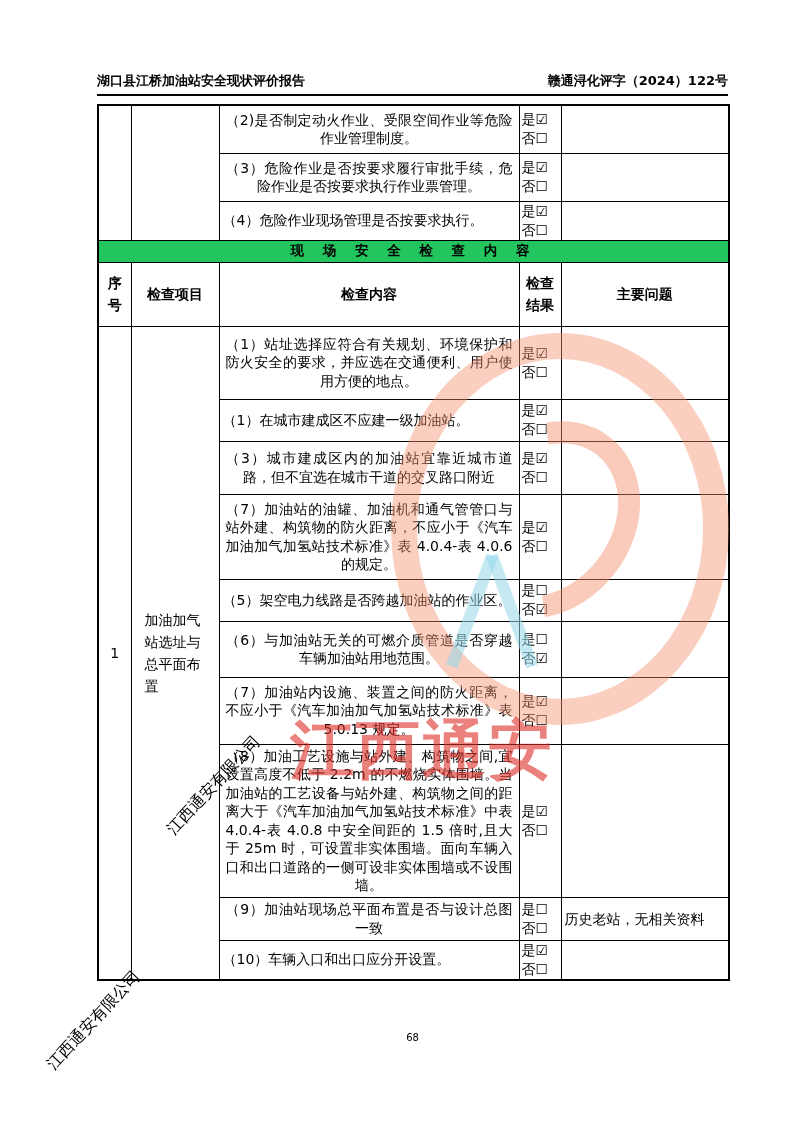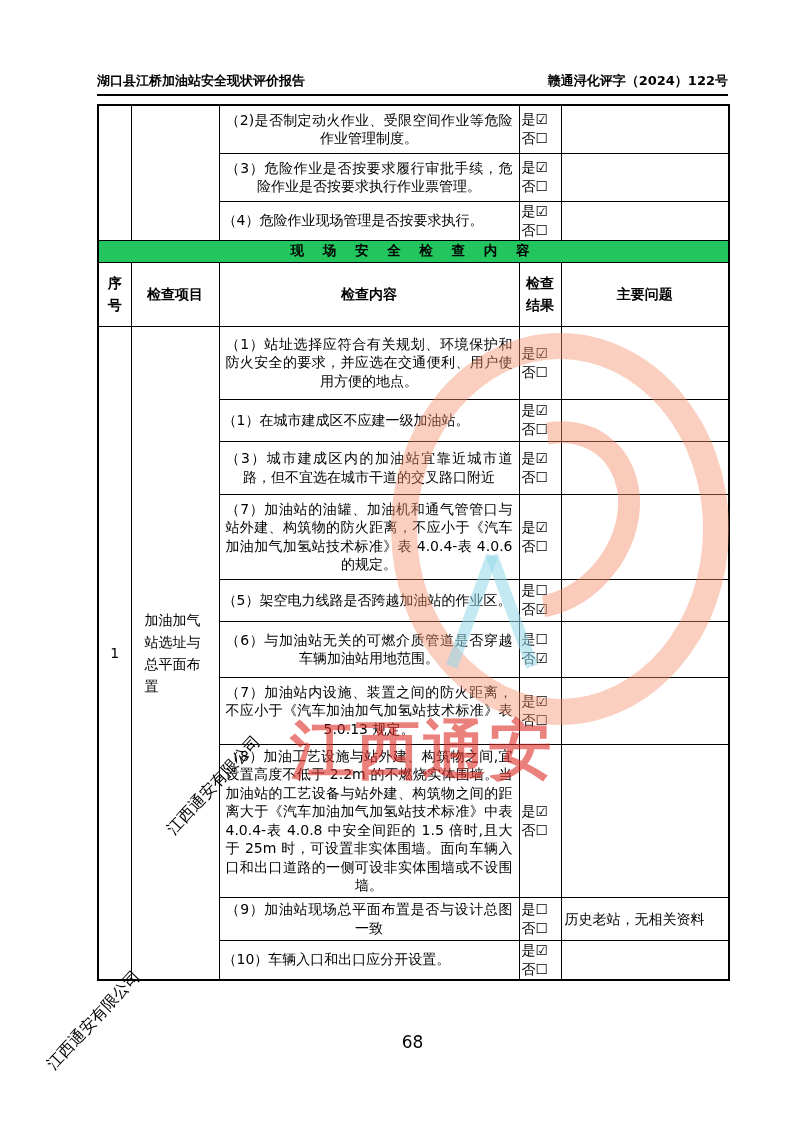--- a/index.html
+++ b/index.html
@@ -54,21 +54,21 @@
   .cell-no{text-align:center;}
   .cb{display:inline-block;}
   
   .rc0{height:48px;} .rc1{height:48px;} .rc2{height:38px;}
   .r0{height:73px;} .r1{height:42px;} .r2{height:53px;margin-left:24px;} .r3{height:85px;}
   .r4{height:42px;} .r5{height:56px;margin-top:45px;} .r6{height:67px;} .r7{height:148px;}
   .r8{height:43px;} .r9{height:39px;}
   
   #page-number{
     position:absolute;left:97px;top:1032px;width:631px;
-    text-align:center;font-size:17px;
+    text-align:center;font-size:10px;
   }
   
   .wm{position:absolute;pointer-events:none;}
   #wm-ring{
     left:391px;top:333px;width:338px;height:392px;
     border:26px solid rgba(243,140,104,0.42);border-radius:50%;
     box-sizing:border-box;
   }
   #wm-swoosh{
     left:458px;top:415px;width:175px;height:210px;

